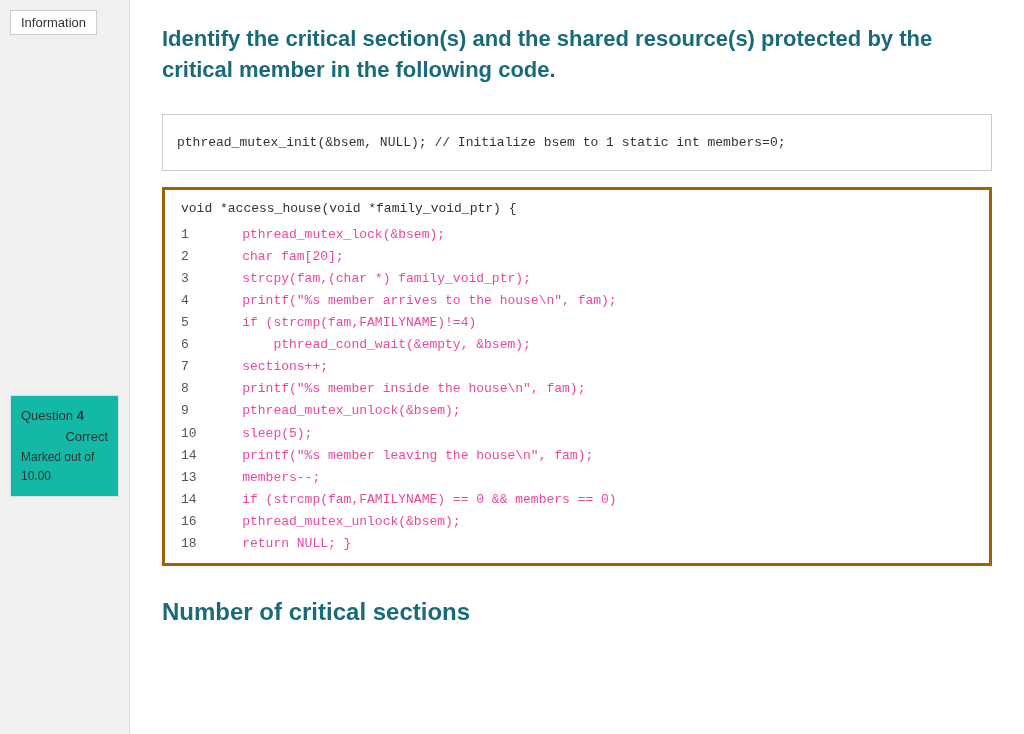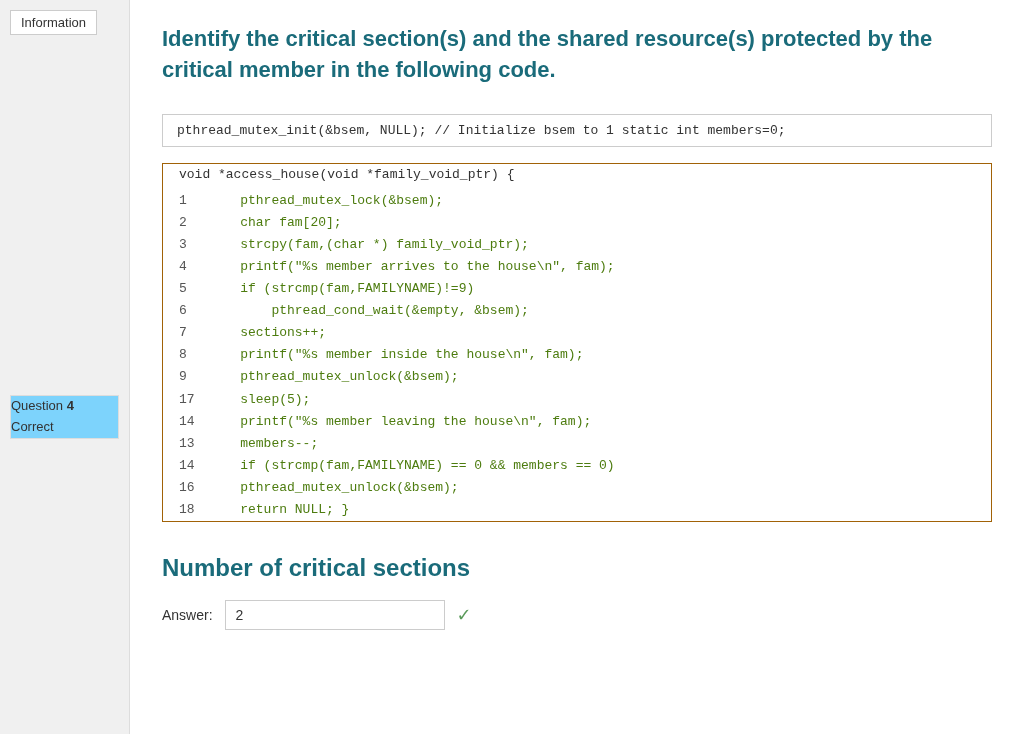--- a/index.html
+++ b/index.html
@@ -33,29 +33,30 @@
       background-color: #fff;
       border: 1px solid #ccc;
       padding: 4px 10px;
       font-size: 13px;
       cursor: pointer;
       color: #333;
     }
 
     .question-status-box {
       margin-top: 360px;
-      background-color: #7dd3fc;
+      background-color: #14b8a6;
       border: 1px solid #ddd;
-      padding: 0;
+      padding: 10px;
       font-size: 13px;
       line-height: 1.6;
     }
 
     .status-correct {
       color: #333;
+      text-align: right;
     }
 
     .status-marked {
       color: #333;
       font-size: 12px;
     }
 
     .main-content {
       flex: 1;
       padding: 24px 32px;
@@ -65,31 +66,31 @@
     .question-title {
       color: #1a6b7a;
       font-size: 22px;
       font-weight: bold;
       line-height: 1.4;
       margin-bottom: 28px;
     }
 
     .code-single-line {
       border: 1px solid #ccc;
-      padding: 8px 14px;
+      padding: 20px 14px;
       font-family: 'Courier New', monospace;
       font-size: 13px;
       background-color: #fff;
       margin-bottom: 16px;
       color: #333;
     }
 
     .code-block-container {
-      border: 1px solid #a16207;
-      padding: 0 16px;
+      border: 3px solid #a16207;
+      padding: 8px 16px;
       font-family: 'Courier New', monospace;
       font-size: 13px;
       background-color: #fff;
       line-height: 1.7;
       margin-bottom: 32px;
     }
 
     .code-header {
       margin-bottom: 4px;
       color: #333;
@@ -109,21 +110,21 @@
       color: #555;
       width: 30px;
       user-select: none;
       vertical-align: top;
       padding-right: 8px;
     }
 
     .line-code {
       display: table-cell;
       white-space: pre;
-      color: #4d7c0f;
+      color: #ec4899;
     }
 
     .answer-section {
       margin-top: 10px;
     }
 
     .answer-section-title {
       color: #1a6b7a;
       font-size: 24px;
       font-weight: bold;
@@ -162,20 +163,24 @@
 
   <div class="sidebar">
     <button class="sidebar-info-btn">Information</button>
 
     <div class="question-status-box">
       <div>
         <span>Question</span>
         <strong>4</strong>
       </div>
       <div class="status-correct">Correct</div>
+      <div class="status-marked">
+        <span>Marked out of</span><br>
+        <span>10.00</span>
+      </div>
     </div>
   </div>
 
   <div class="main-content">
     <h1 class="question-title">Identify the critical section(s) and the shared resource(s) protected by the critical member in the following code.</h1>
 
     <div class="code-single-line">pthread_mutex_init(&amp;bsem, NULL); // Initialize bsem to 1 static int members=0;</div>
 
     <div class="code-block-container">
       <div class="code-header">void *access_house(void *family_void_ptr) {</div>
@@ -192,40 +197,40 @@
           <div class="code-row">
             <span class="line-num">3</span>
             <span class="line-code">    strcpy(fam,(char *) family_void_ptr);</span>
           </div>
           <div class="code-row">
             <span class="line-num">4</span>
             <span class="line-code">    printf("%s member arrives to the house\n", fam);</span>
           </div>
           <div class="code-row">
             <span class="line-num">5</span>
-            <span class="line-code">    if (strcmp(fam,FAMILYNAME)!=9)</span>
+            <span class="line-code">    if (strcmp(fam,FAMILYNAME)!=4)</span>
           </div>
           <div class="code-row">
             <span class="line-num">6</span>
             <span class="line-code">        pthread_cond_wait(&amp;empty, &amp;bsem);</span>
           </div>
           <div class="code-row">
             <span class="line-num">7</span>
             <span class="line-code">    sections++;</span>
           </div>
           <div class="code-row">
             <span class="line-num">8</span>
             <span class="line-code">    printf("%s member inside the house\n", fam);</span>
           </div>
           <div class="code-row">
             <span class="line-num">9</span>
             <span class="line-code">    pthread_mutex_unlock(&amp;bsem);</span>
           </div>
           <div class="code-row">
-            <span class="line-num">17</span>
+            <span class="line-num">10</span>
             <span class="line-code">    sleep(5);</span>
           </div>
           <div class="code-row">
             <span class="line-num">14</span>
             <span class="line-code">    printf("%s member leaving the house\n", fam);</span>
           </div>
           <div class="code-row">
             <span class="line-num">13</span>
             <span class="line-code">    members--;</span>
           </div>
@@ -239,20 +244,15 @@
           </div>
           <div class="code-row">
             <span class="line-num">18</span>
             <span class="line-code">    return NULL; }</span>
           </div>
         </div>
     </div>
 
     <div class="answer-section">
       <h2 class="answer-section-title">Number of critical sections</h2>
-      <div class="answer-row">
-        <span class="answer-label">Answer:</span>
-        <input class="answer-input" type="text" value="2" style="">
-        <span class="check-icon">✓</span>
-      </div>
     </div>
   </div>
 </div>
 
 </body></html>

